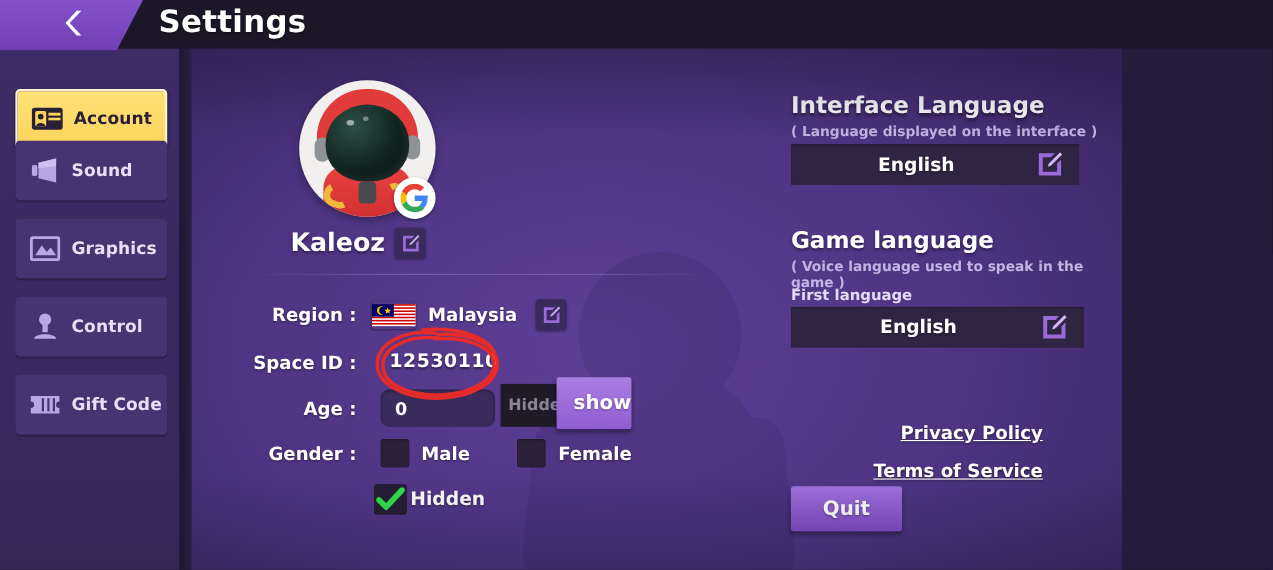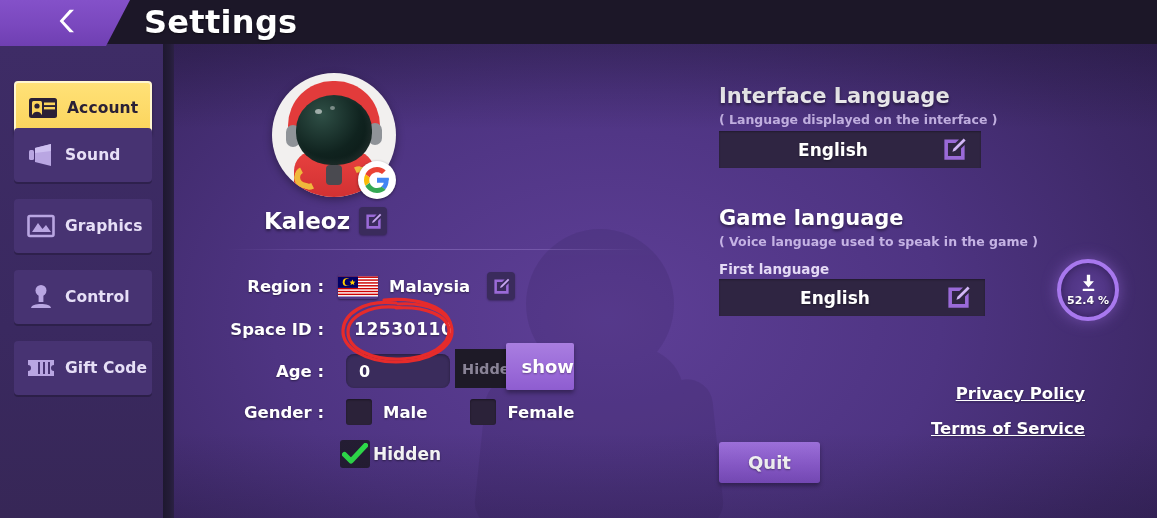--- a/index.html
+++ b/index.html
@@ -29,21 +29,21 @@
     clip-path:polygon(0 0, 130px 0, 106px 46px, 0 46px);
     z-index:42;
     cursor:pointer;
   }
   #back-btn .chev {
     position:absolute; left:54px; top:6px;
     width:30px; height:30px;
   }
   #page-title {
     position:absolute; left:144px; top:3px;
-    font-size:32px; font-weight:bold; color:#ffffff;
+    font-size:28px; font-weight:bold; color:#ffffff;
     letter-spacing:.3px;
     font-family:"DejaVu Sans", sans-serif;
     text-shadow:0 1px 2px rgba(0,0,0,.5);
   }
 
   
   #body-area {
     position:absolute; left:0; top:44px; width:1157px; height:474px;
     background:#251c3c;
   }
@@ -81,21 +81,21 @@
   .side-item .slabel {
     margin-left:7px;
     font-size:15.5px; font-weight:bold; color:#e6dff6;
     font-family:"DejaVu Sans", sans-serif;
     letter-spacing:.1px;
   }
   .side-item.active .slabel { color:#2a2036; }
 
   
   #content {
-    position:absolute; left:174px; top:0; width:983px; height:474px;
+    position:absolute; left:174px; top:0; width:846px; height:474px;
     background:
       radial-gradient(760px 520px at 44% 58%, #5e3f97 0%, #4e3482 44%, #3e2968 74%, #342258 100%);
     overflow:hidden;
   }
   #content::after{
     content:"";position:absolute;inset:0;
     background:linear-gradient(180deg,rgba(20,14,36,.30) 0%,rgba(20,14,36,0) 18%,rgba(20,14,36,0) 82%,rgba(20,14,36,.22) 100%);
     pointer-events:none;
   }
   

